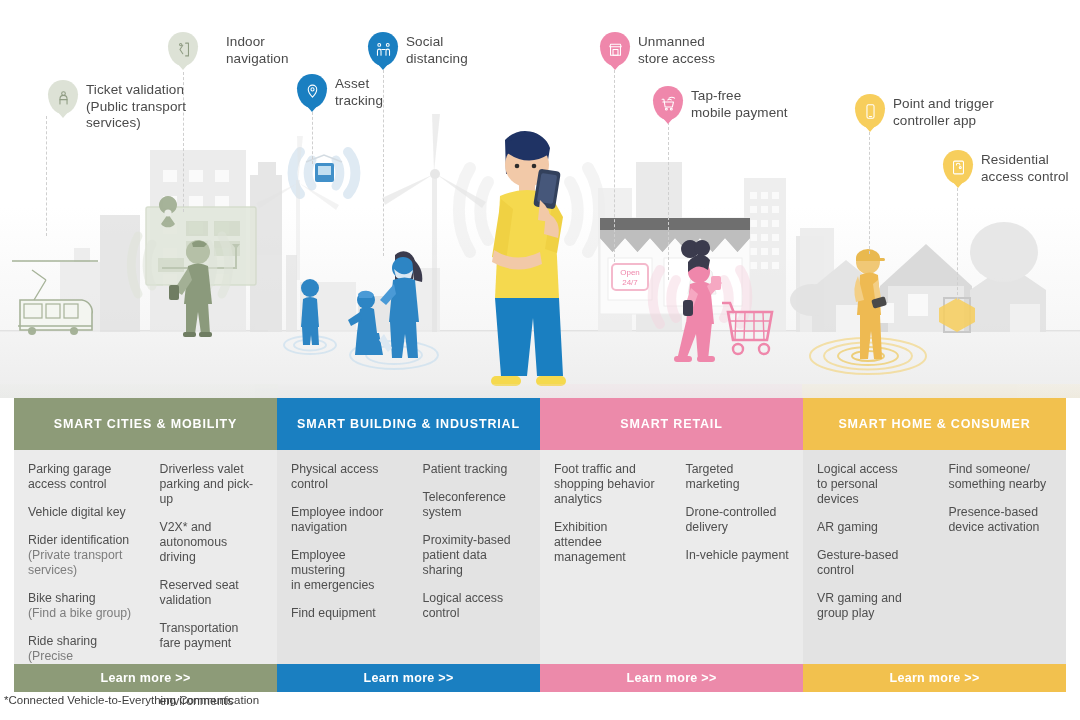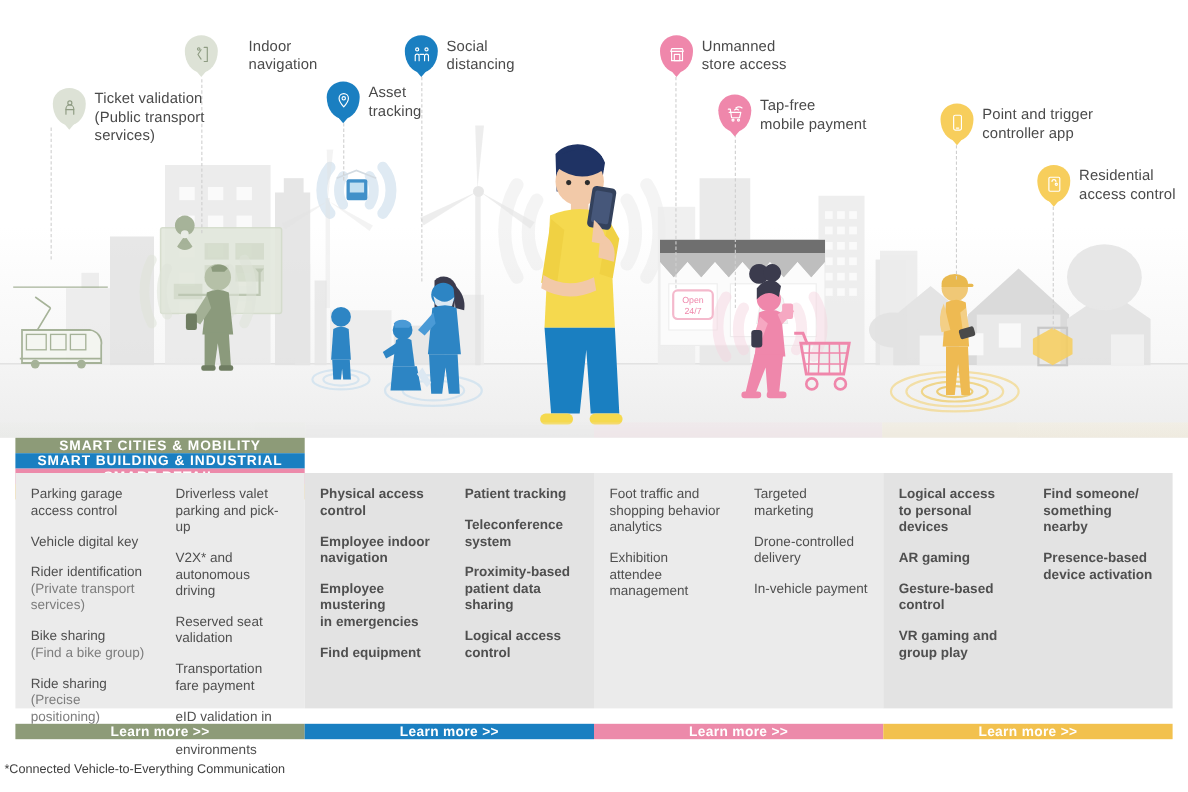--- a/index.html
+++ b/index.html
@@ -44,40 +44,40 @@
   }
   .pin.green .co-ic { stroke:#8f9c83; }
   .pin.blue .co-ic, .pin.pink .co-ic, .pin.gold .co-ic { stroke:#ffffff; }
   .co-ic { fill:none; stroke-width:1.5; stroke-linecap:round; stroke-linejoin:round; }
 
   
   .leader { position:absolute; border-left:1px dashed #cfcfcf; width:0; }
 
   
   .panel { position: absolute; left: 14px; top: 398px; width: 1052px; }
-  .hdr-row { display: flex; height: 32px; flex-direction: column; }
+  .hdr-row { display: flex; height: 52px; }
   .hdr {
     display:flex; align-items:center; justify-content:center;
     color:#fff; font-weight:bold; font-size:12.5px; letter-spacing:.85px;
   }
   .c1 { width: 263px; } .c2 { width: 263px; } .c3 { width: 263px; } .c4 { width: 263px; }
   .bg-green{background:#8d9b78;} .bg-blue{background:#1a7fc1;}
   .bg-pink{background:#ec8aaa;}  .bg-gold{background:#f2c14e;}
 
   .body-row { display:flex; height: 214px; justify-content: space-between; }
   .col { display:flex; padding: 12px 0 0 0; }
-  .col-a { background:#ebebeb; } .col-b { background:#e3e3e3;font-weight:bold; }
+  .col-a { background:#ebebeb; } .col-b { background:#e3e3e3; }
   .subcol { width: 50%; padding: 0 14px 0 14px; }
   .item {
     font-size: 12.3px; line-height: 15px; color:#4f4f4f;
     margin-bottom: 13px; white-space: pre-line;
   }
   .item .sub { color:#7d7d7d; }
 
-  .more-row { display:flex; height: 28px; align-items: flex-end; }
+  .more-row { display:flex; height: 28px; }
   .more {
     display:flex; align-items:center; justify-content:center;
     color:#fff; font-weight:bold; font-size:12.5px; letter-spacing:.3px; cursor:pointer;
   }
   .footnote {
     position:absolute; left:4px; top:694px;
     font-size:11.5px; color:#3d3d3d;
   }
 </style>
 </head>

